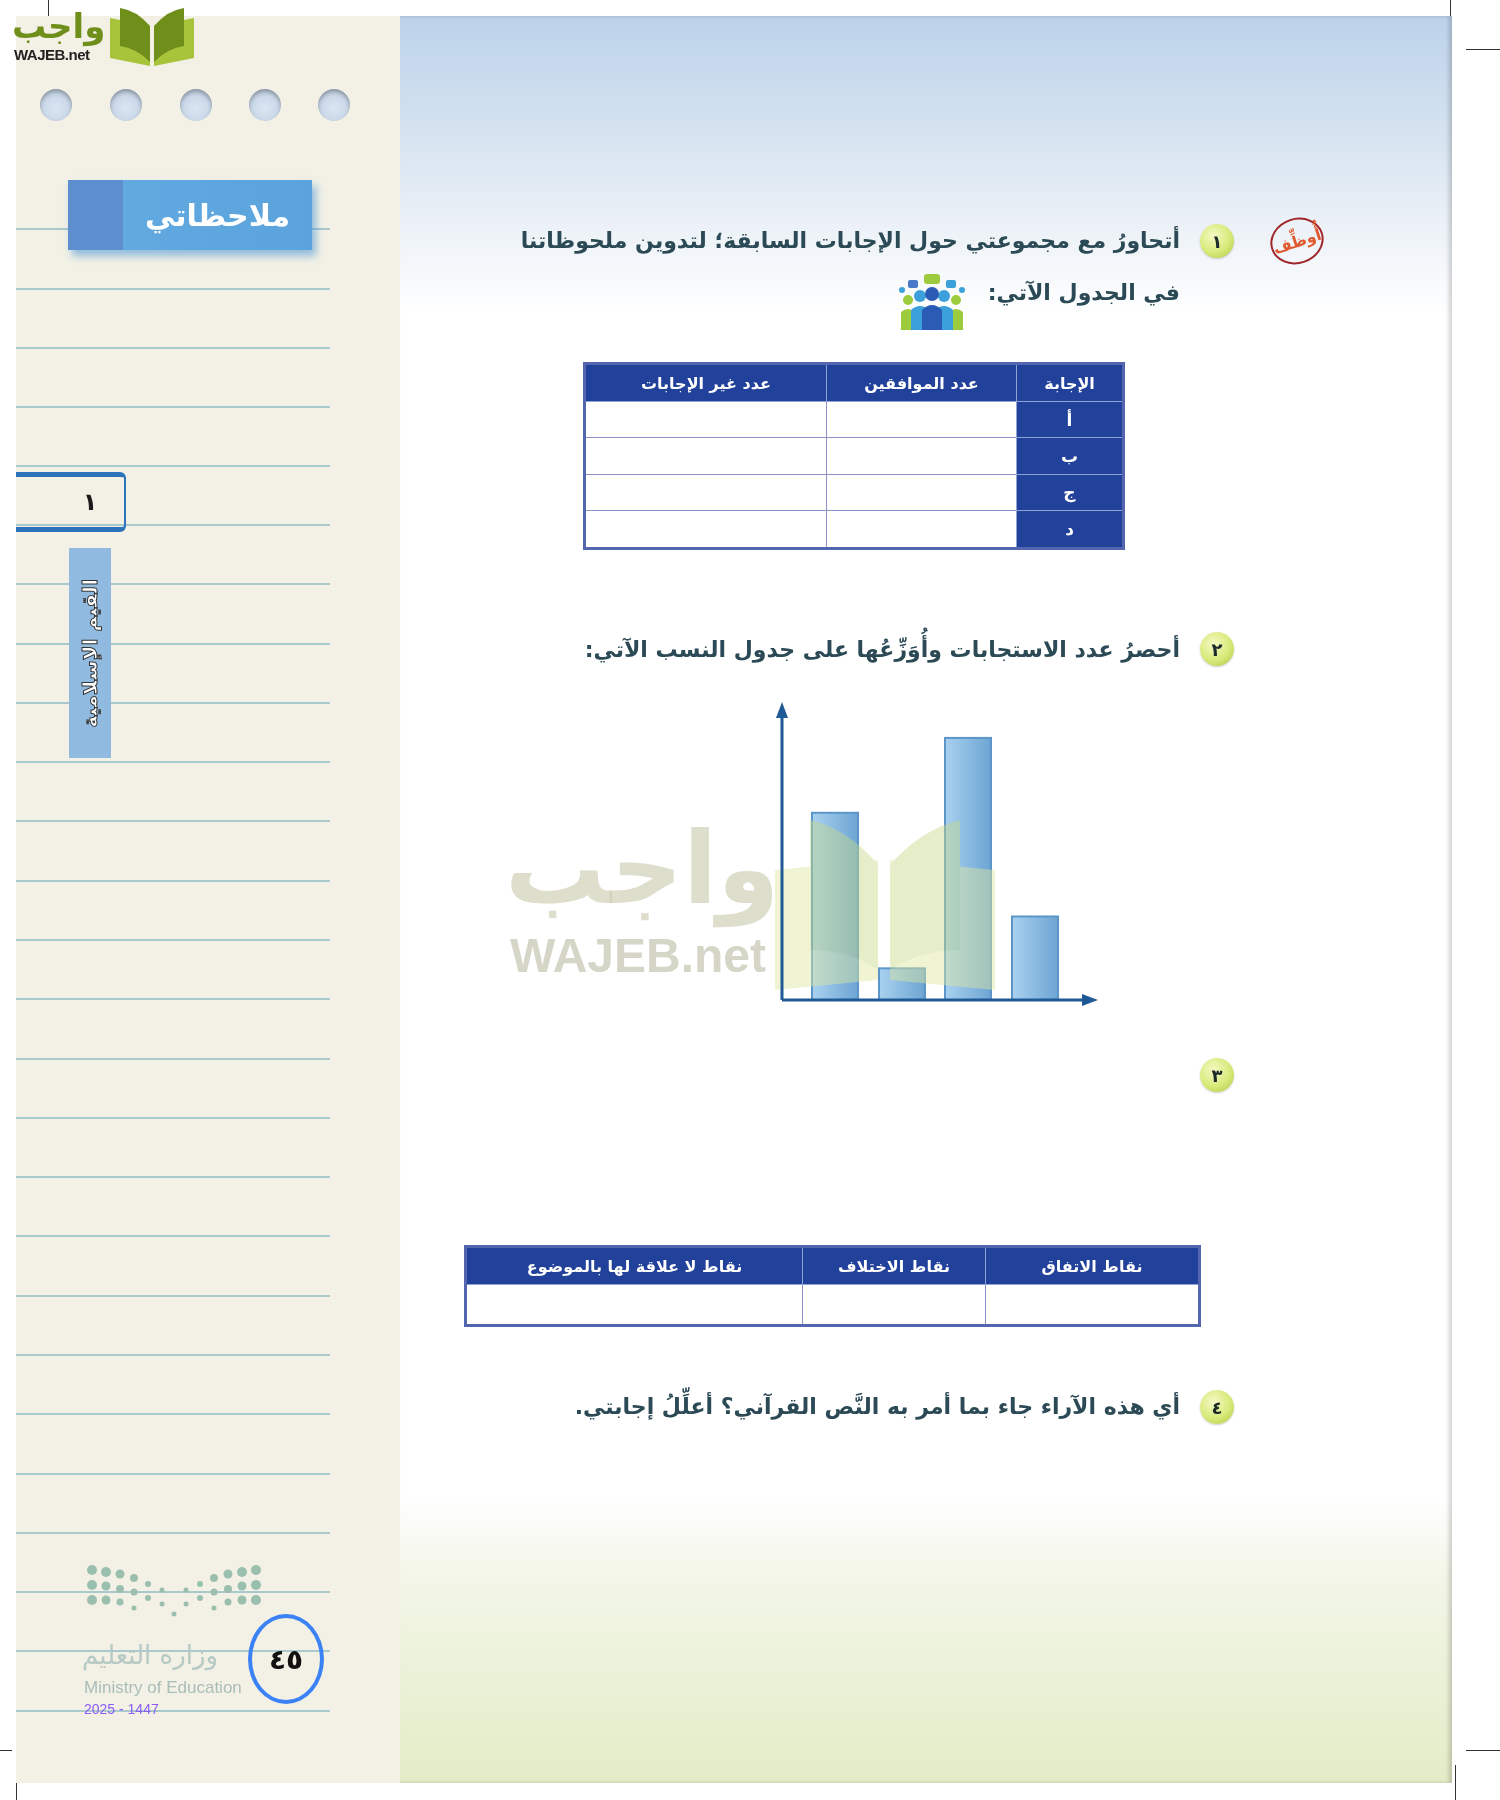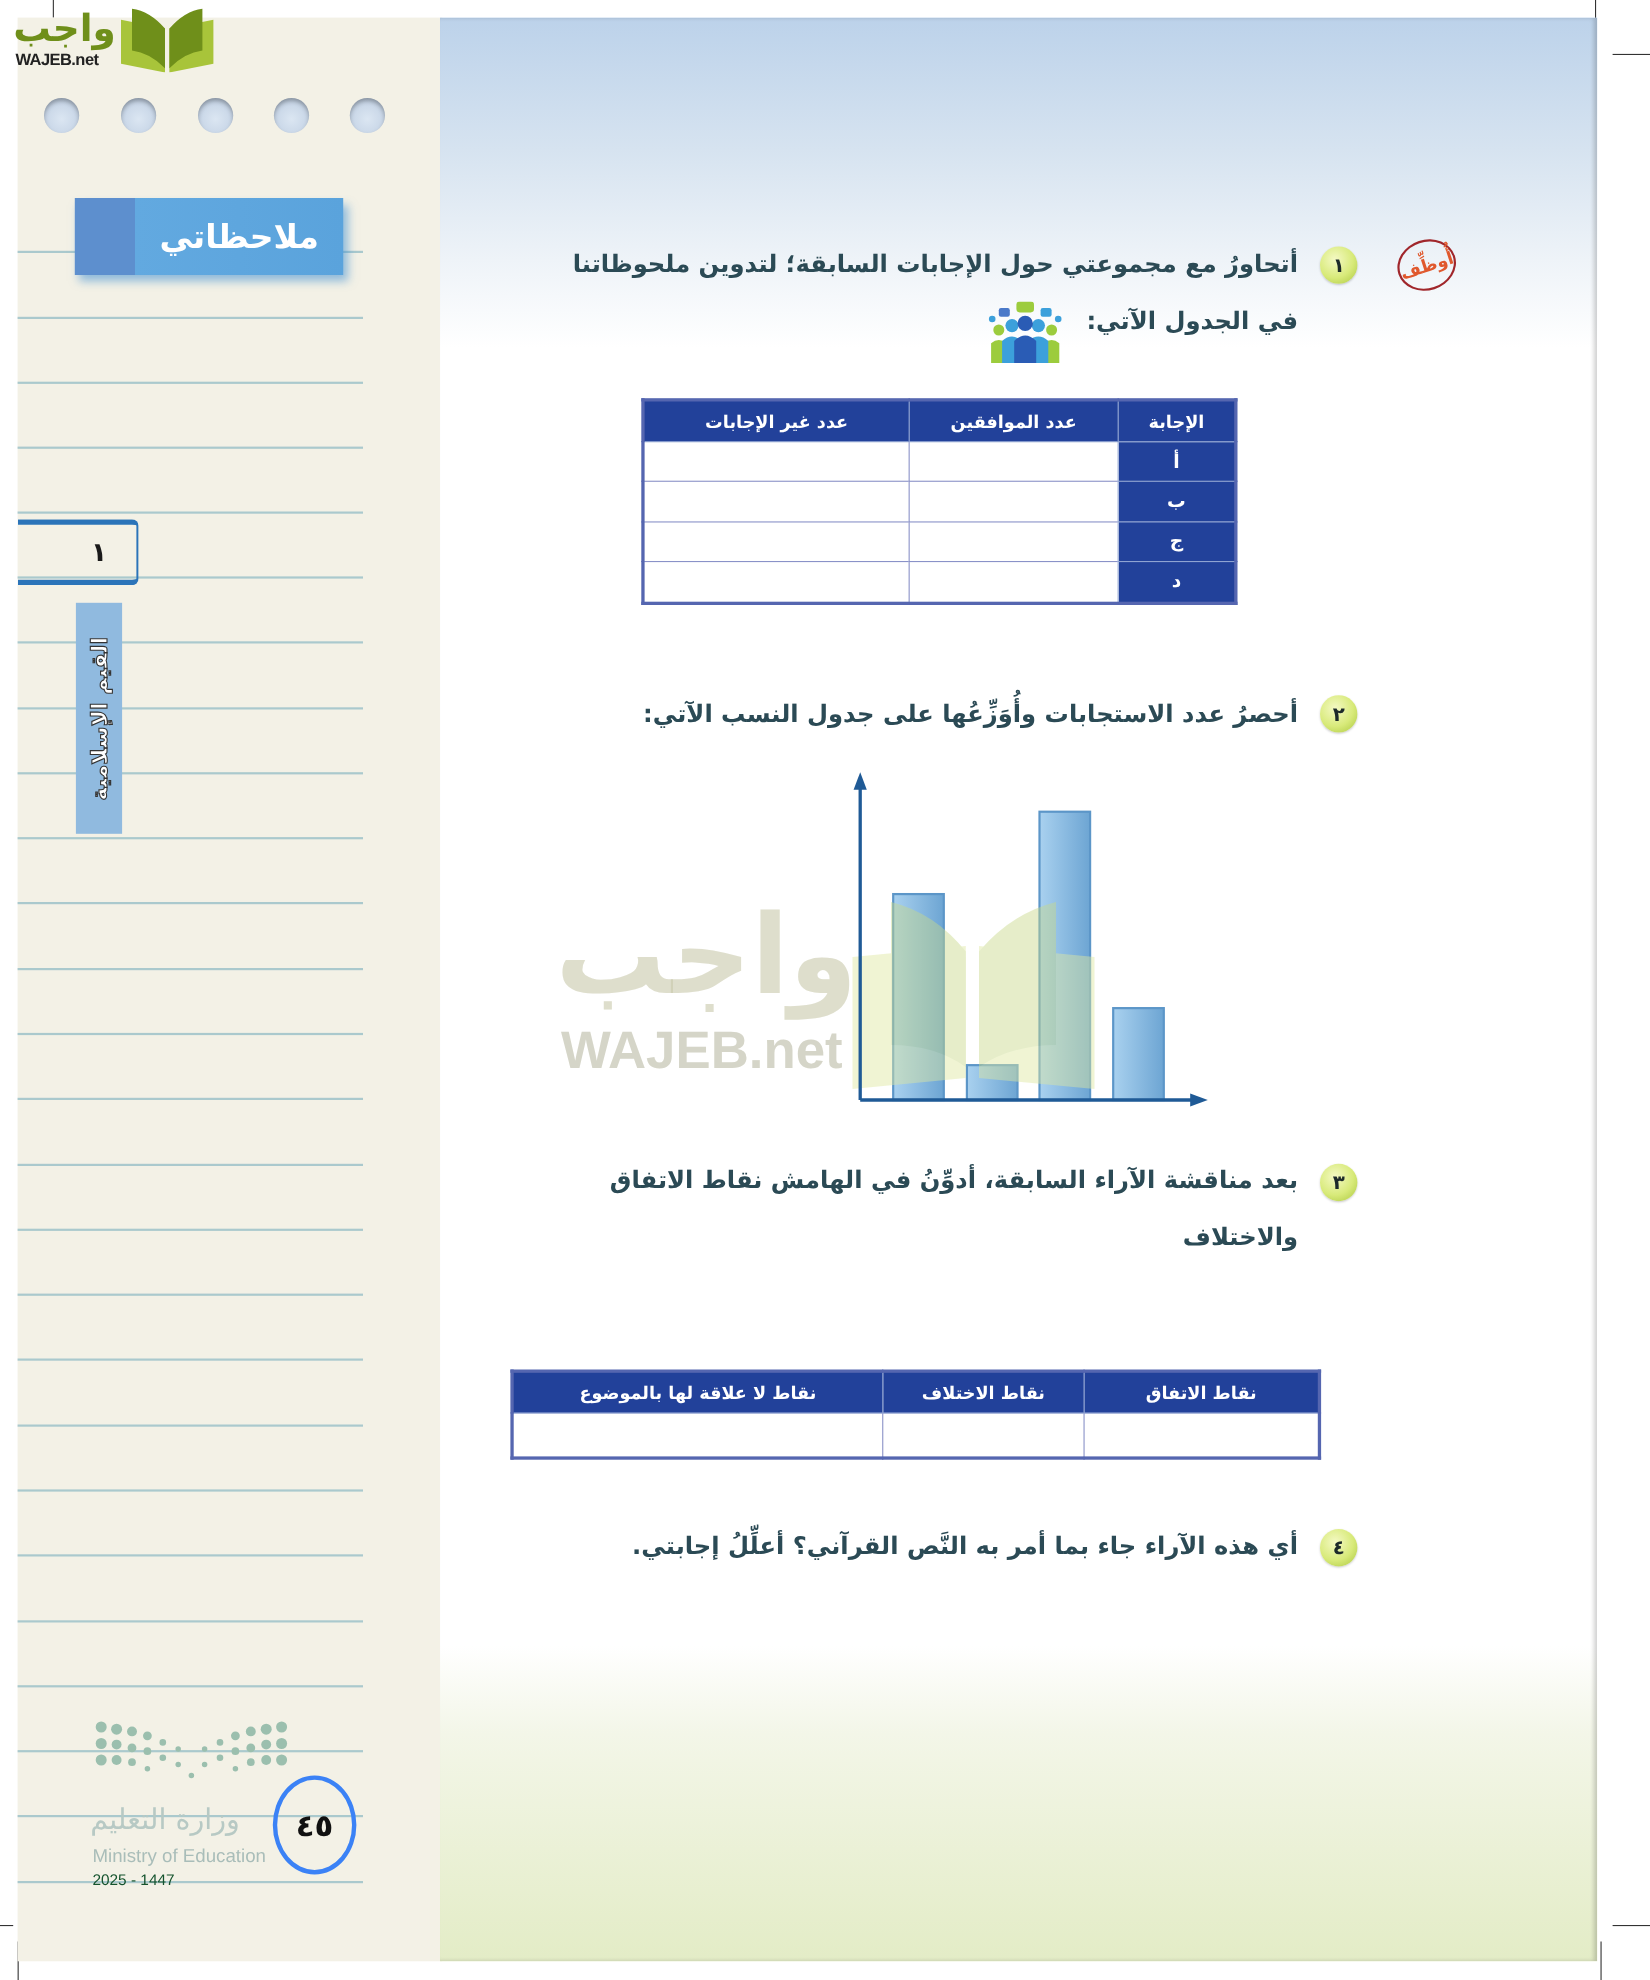--- a/index.html
+++ b/index.html
@@ -34,21 +34,21 @@
   .unit-box span { font: bold 24px "DejaVu Sans", sans-serif; color: #1a1a1a; }
 
   .subject-tab { position: absolute; left: 69px; top: 548px; width: 42px; height: 210px; background: #90badf;
     display: flex; align-items: center; justify-content: center; }
   .subject-tab span { writing-mode: vertical-rl; transform: rotate(180deg); color: #fff; font: bold 20px "DejaVu Sans", sans-serif;
     -webkit-text-stroke: 1px #333; }
 
   .moe-dots { position: absolute; left: 84px; top: 1564px; width: 180px; height: 60px; }
   .moe-ar { position: absolute; left: 82px; top: 1640px; font: 26px "DejaVu Sans", sans-serif; color: #b7c9c4; direction: rtl; }
   .moe-en { position: absolute; left: 84px; top: 1678px; font: 17px "Liberation Sans", sans-serif; color: #a9bdb9; }
-  .moe-year { position: absolute; left: 84px; top: 1701px; font: 14px "Liberation Sans", sans-serif; color: #14532d; }
+  .moe-year { position: absolute; left: 84px; top: 1701px; font: 14px "Liberation Sans", sans-serif; color: #8b5cf6; }
   .page-num { position: absolute; left: 248px; top: 1614px; width: 76px; height: 90px; border: 4px solid #3b82f6; border-radius: 50%;
     display: flex; align-items: center; justify-content: center; }
   .page-num span { font: bold 28px "DejaVu Sans", sans-serif; color: #111; }
 
   .q-num { position: absolute; width: 34px; height: 34px; border-radius: 50%;
     background: radial-gradient(circle at 40% 35%, #f4f9c4 0%, #d8ea7a 55%, #a9c63c 100%);
     display: flex; align-items: center; justify-content: center; box-shadow: 0 1px 2px rgba(0,0,0,0.2); }
   .q-num span { font: bold 18px "DejaVu Sans", sans-serif; color: #1d2a2a; }
 
   .q-text { position: absolute; direction: rtl; text-align: right; font: bold 22px "DejaVu Sans", sans-serif; color: #2b4a55; line-height: 52px; }
@@ -279,21 +279,20 @@
   <line x1="12" y1="310" x2="12" y2="22" stroke="#1f5a96" stroke-width="3"></line>
   <polygon points="12,12 6,28 18,28" fill="#1f5a96"></polygon>
   <line x1="12" y1="310" x2="318" y2="310" stroke="#1f5a96" stroke-width="3"></line>
   <polygon points="328,310 312,304 312,316" fill="#1f5a96"></polygon>
 </svg>
 
 <div class="q-num" style="left:1200px;top:1058px">
   <span>٣</span>
 </div>
 <div class="q-text" style="right:320px;top:1048px;width:720px">
-  <div>بعد مناقشة الآراء السابقة، أدوِّنُ في الهامش نقاط الاتفاق والاختلاف</div>
 </div>
 
 <table class="t" style="left:464px;top:1245px;width:737px;height:82px">
   <thead>
     <tr style="height:38px">
       <th style="width:214px">نقاط الاتفاق</th>
       <th style="width:183px">نقاط الاختلاف</th>
       <th>نقاط لا علاقة لها بالموضوع</th>
     </tr>
   </thead>

